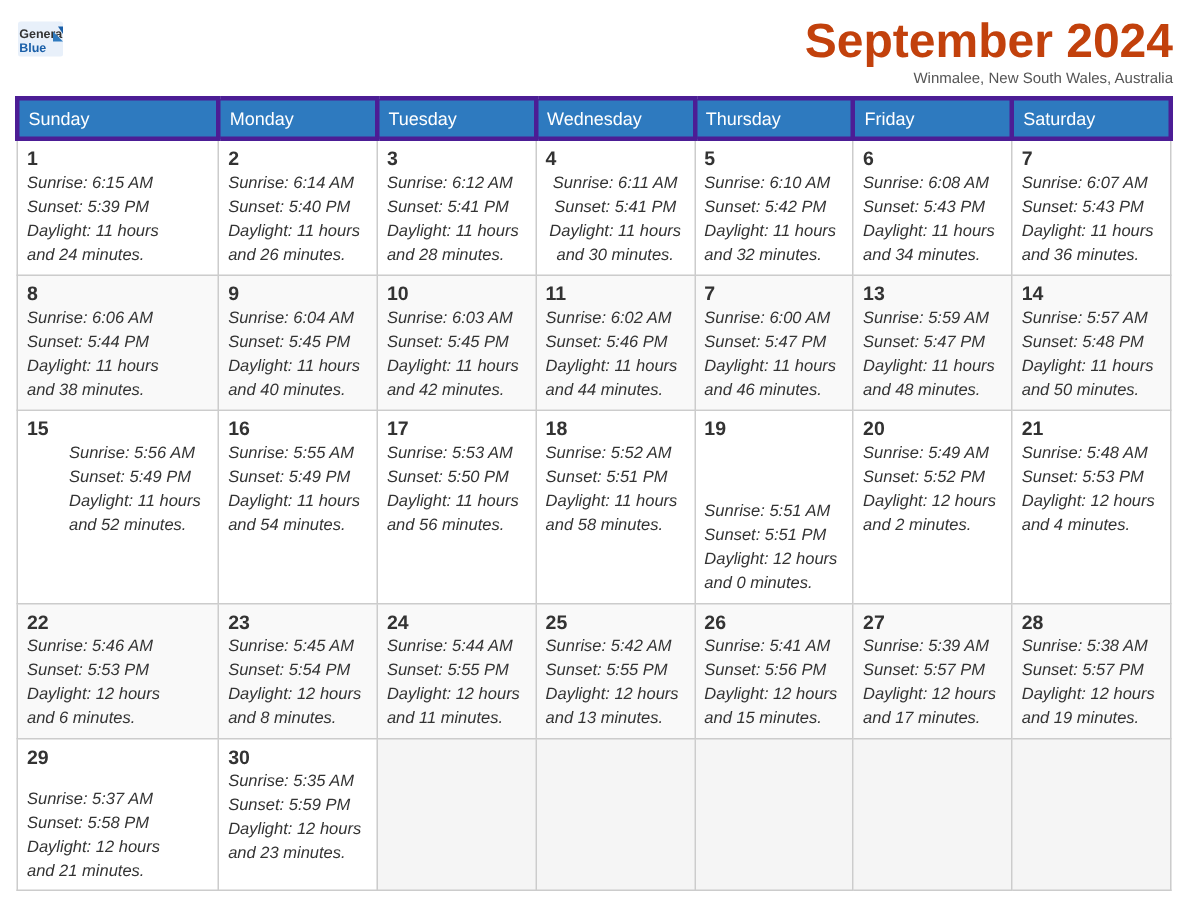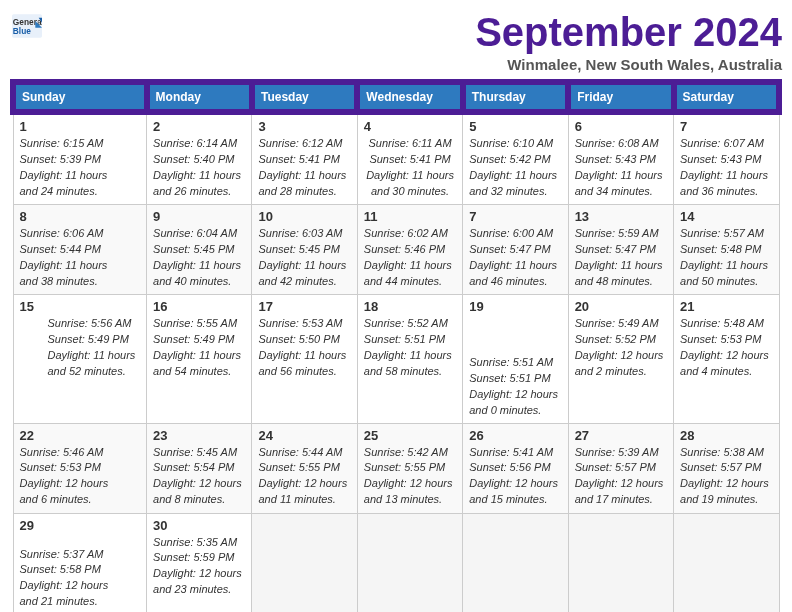--- a/index.html
+++ b/index.html
@@ -24,44 +24,43 @@
     .logo-icon {
       width: 30px;
       height: 24px;
       margin-left: 2px;
       margin-right: 0;
     }
     .title-section {
       text-align: right;
     }
     .month-title {
-      font-size: 40px;
+      font-size: 32px;
       font-weight: bold;
-      color: #4c1d95;
+      color: #c2410c;
       line-height: 1.1;
     }
     .subtitle {
-      font-size: 15px;
+      font-size: 10px;
       color: #555;
       margin-top: 2px;
-      font-weight: bold;
     }
     table {
       width: 100%;
       border-collapse: collapse;
       font-size: 10.5px;
     }
     th {
       background-color: #2e7abf;
       color: #fff;
       padding: 5px 6px;
       text-align: left;
       font-size: 12px;
-      font-weight: bold;
-      border: 6px solid #4c1d95;
+      font-weight: normal;
+      border: 3px solid #4c1d95;
     }
     td {
       border: 1px solid #ccc;
       padding: 4px 6px;
       vertical-align: top;
       min-height: 70px;
       height: 90px;
       background: #fff;
     }
     td.empty {

